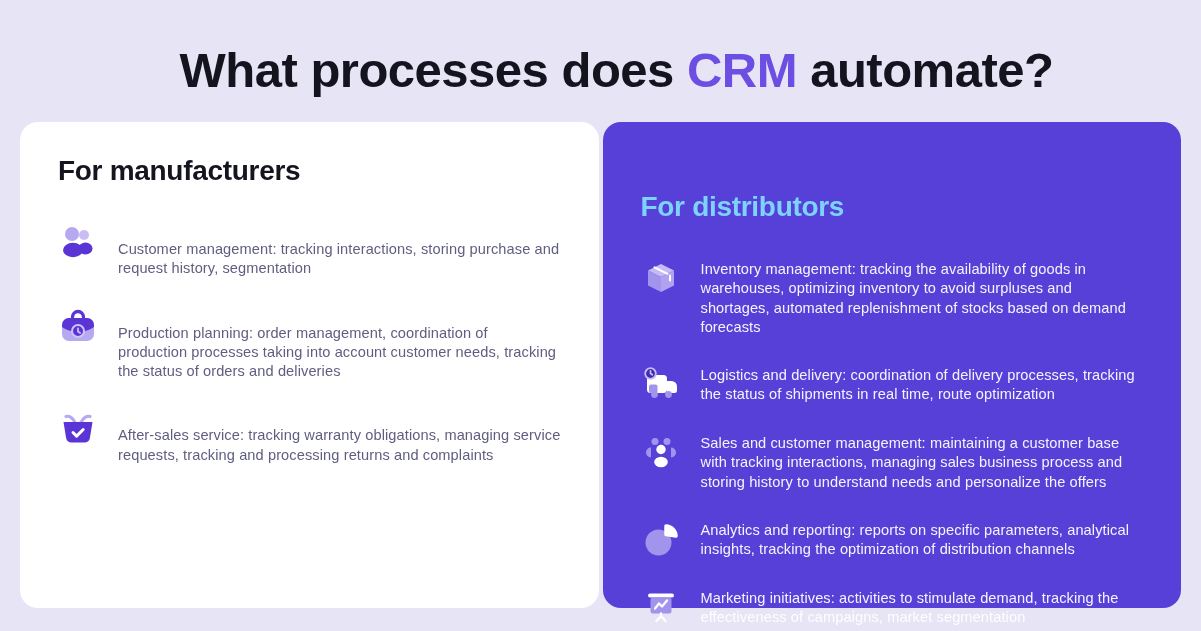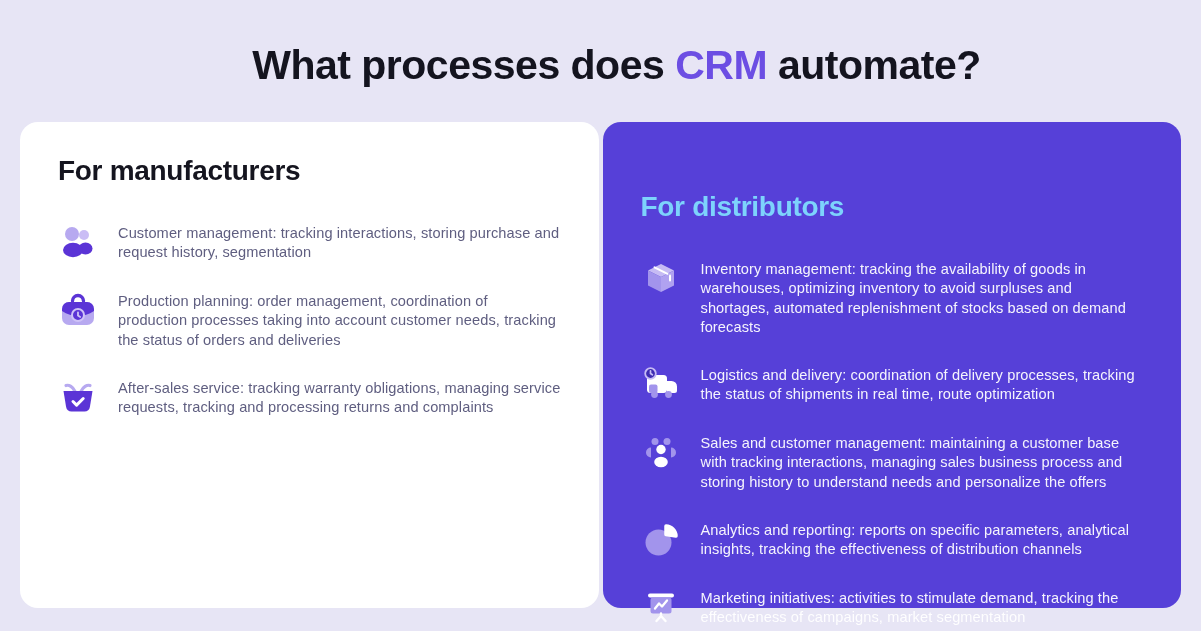--- a/index.html
+++ b/index.html
@@ -6,21 +6,21 @@
   html, body {
     width: 1201px; height: 631px;
     background: #e7e5f5;
     font-family: "Liberation Sans", "DejaVu Sans", sans-serif;
     overflow: hidden;
     position: relative;
   }
   .title {
     text-align: center;
     padding-top: 42px;
-    font-size: 41px;
+    font-size: 49px;
     font-weight: 800;
     letter-spacing: -0.5px;
     color: #14141f;
     margin-left: 32px;
   }
   .title .hl { color: #6c4ee3; }
   .panels {
     position: absolute;
     top: 122px; left: 20px; right: 20px; bottom: 23px;
     display: flex;
@@ -56,21 +56,21 @@
     flex: 0 0 40px;
     margin-right: 20px;
   }
   .item .txt {
     font-size: 14.6px;
     line-height: 19.3px;
     max-width: 452px;
     letter-spacing: 0.1px;
     padding-top: 1px;
   }
-  .panel.manufacturers .txt { color: #5f5e80; }
+  .panel.manufacturers .txt { color: #5f5e80; margin-top: 16px; }
   .panel.distributors  .txt { color: rgba(255,255,255,0.94); }
   svg { display: block; }
 </style>
 </head>
 <body>
 
 <h1 class="title"><span>What processes does </span><span class="hl">CRM</span><span> automate?</span></h1>
 
 <div class="panels">
 
@@ -166,21 +166,21 @@
         <p class="txt">Sales and customer management: maintaining a customer base with tracking interactions, managing sales business process and storing history to understand needs and personalize the offers</p>
       </div>
 
       <div class="item">
         <span class="icon-box">
           <svg viewBox="0 0 40 40" width="40" height="40">
             <circle cx="17.5" cy="22.5" r="13" fill="#a294ec"></circle>
             <path d="M25 14.5 V6 A10.5 10.5 0 0 1 35 16 Z" fill="#ffffff" stroke="#ffffff" stroke-width="3.5" stroke-linejoin="round"></path>
           </svg>
         </span>
-        <p class="txt">Analytics and reporting: reports on specific parameters, analytical insights, tracking the effectiveness of distribution channels</p>
+        <p class="txt">Analytics and reporting: reports on specific parameters, analytical insights, tracking the optimization of distribution channels</p>
       </div>
 
       <div class="item">
         <span class="icon-box">
           <svg viewBox="0 0 40 40" width="40" height="40">
             <rect x="7" y="5.5" width="26" height="4" rx="2" fill="#ffffff"></rect>
             <rect x="9.5" y="9.5" width="21" height="16" rx="2.5" fill="#a294ec"></rect>
             <path d="M14 20.5 L18 15.5 L21 18.5 L26 12.5" stroke="#ffffff" stroke-width="2.3" fill="none" stroke-linecap="round" stroke-linejoin="round"></path>
             <path d="M20 25.5 v2.5 M20 28 L15.5 33 M20 28 L24.5 33" stroke="#ffffff" stroke-width="2.4" fill="none" stroke-linecap="round"></path>
           </svg>

